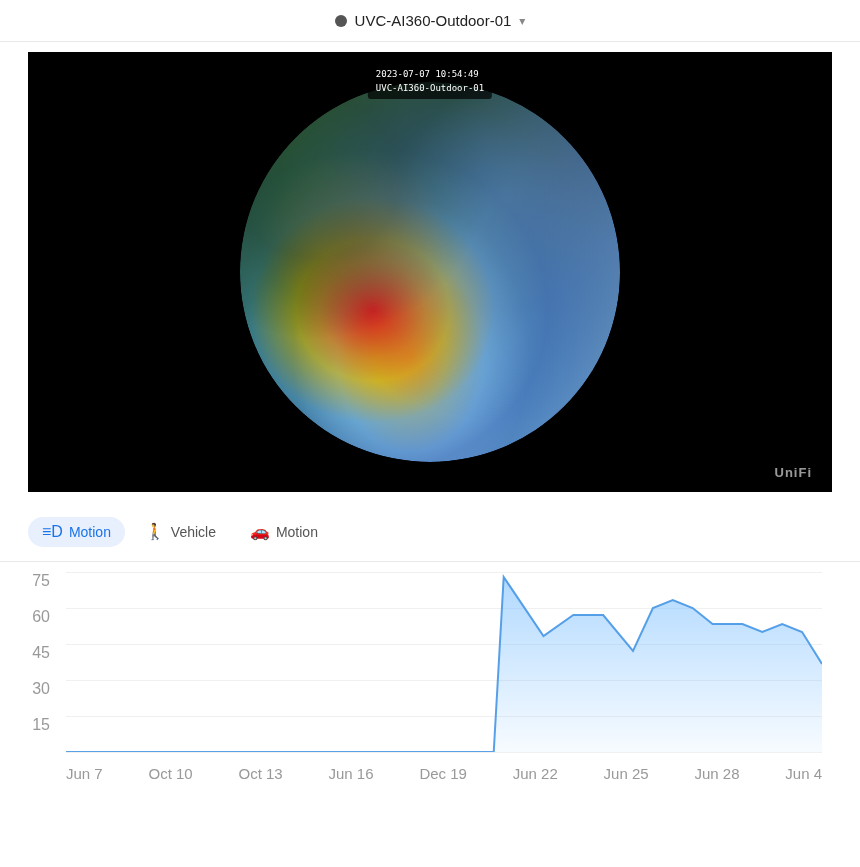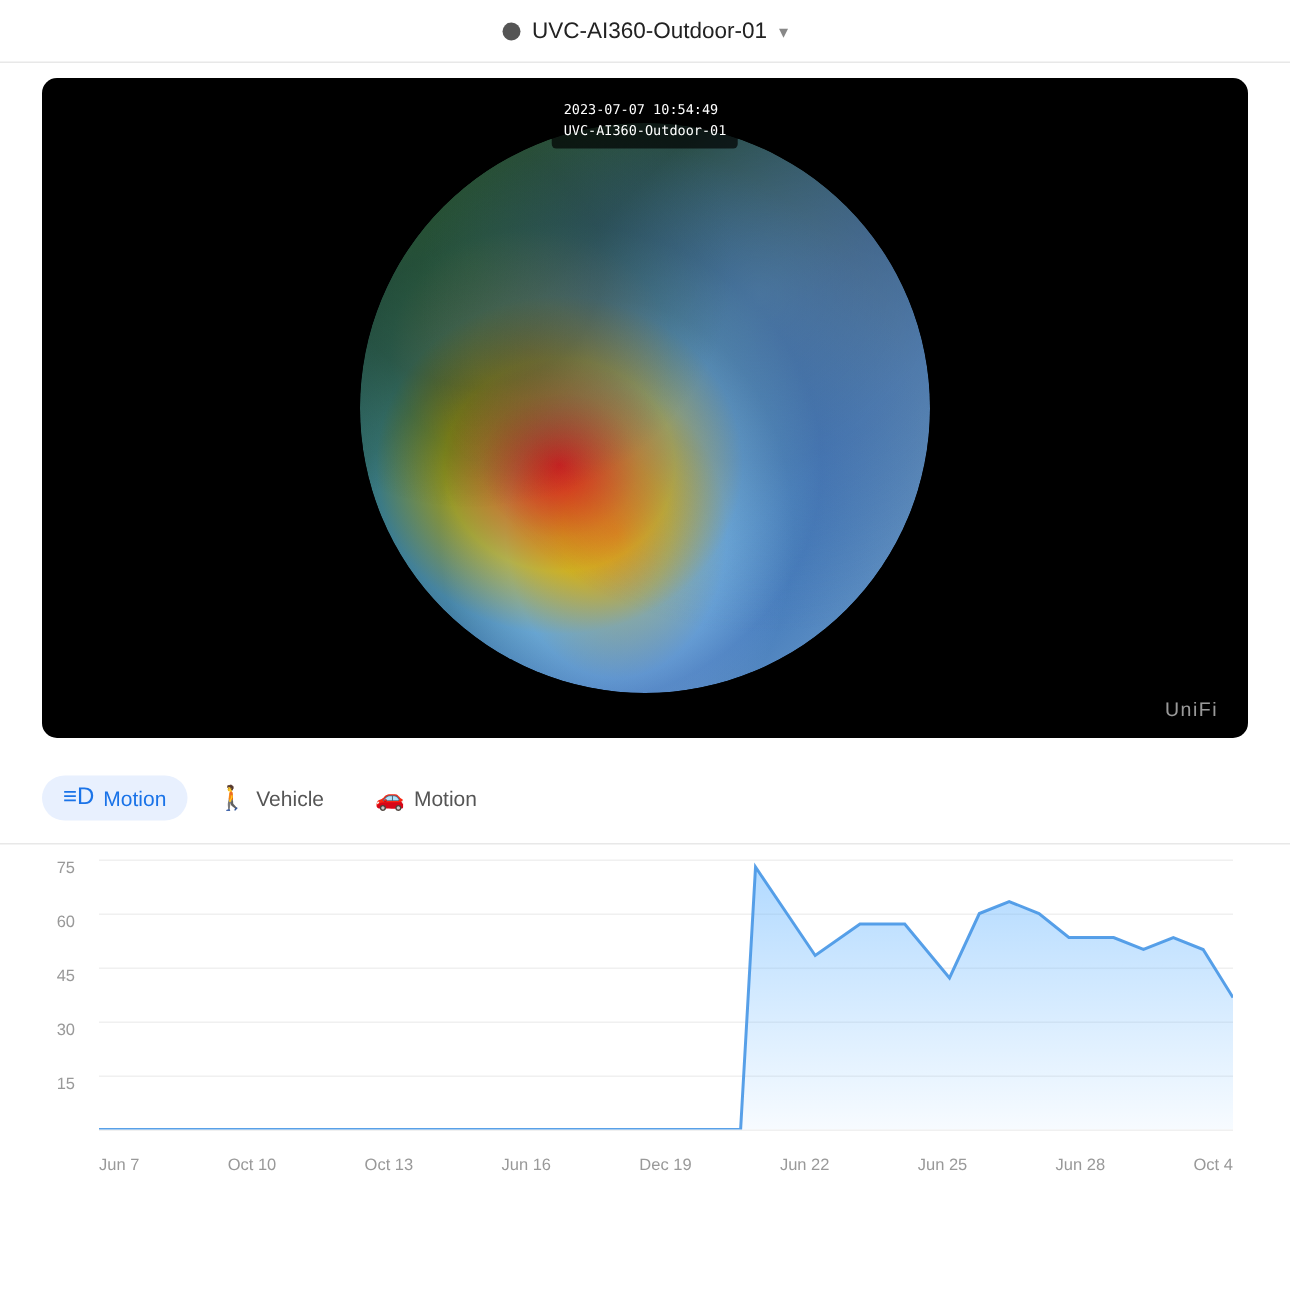--- a/index.html
+++ b/index.html
@@ -33,21 +33,21 @@
     }
     .header-chevron {
       color: #888;
       font-size: 12px;
     }
 
     
     .video-panel {
       margin: 10px 28px;
       background: #000;
-      border-radius: 10px;
+      border-radius: 0;
       position: relative;
       height: 440px;
       overflow: hidden;
     }
 
     
     .fisheye-container {
       position: absolute;
       top: 50%;
       left: 50%;
@@ -97,21 +97,21 @@
       line-height: 1.5;
     }
 
     
     .unifi-watermark {
       position: absolute;
       bottom: 12px;
       right: 20px;
       color: rgba(255,255,255,0.6);
       font-size: 13px;
-      font-weight: 400;
+      font-weight: 700;
       letter-spacing: 1px;
     }
 
     
     .tabs-section {
       display: flex;
       align-items: center;
       padding: 14px 28px;
       gap: 6px;
       border-bottom: 1px solid #e8e8e8;
@@ -155,21 +155,21 @@
       top: 0;
       bottom: 30px;
       width: 30px;
       display: flex;
       flex-direction: column;
       justify-content: space-between;
       align-items: flex-end;
       padding-right: 8px;
     }
     .y-label {
-      font-size: 11px;
+      font-size: 16px;
       color: #999;
     }
 
     
     .chart-area {
       position: absolute;
       left: 38px;
       right: 10px;
       top: 0;
       bottom: 30px;
@@ -204,21 +204,21 @@
     .x-axis {
       position: absolute;
       bottom: 0;
       left: 38px;
       right: 10px;
       display: flex;
       justify-content: space-between;
       align-items: center;
     }
     .x-label {
-      font-size: 11px;
+      font-size: 15px;
       color: #999;
     }
   </style>
 </head>
 <body>
 
 <div class="header">
   <div class="header-dot"></div>
   <span class="header-title">UVC-AI360-Outdoor-01</span>
   <span class="header-chevron">▾</span>
@@ -321,16 +321,16 @@
 
     <div class="x-axis">
       <span class="x-label">Jun 7</span>
       <span class="x-label">Oct 10</span>
       <span class="x-label">Oct 13</span>
       <span class="x-label">Jun 16</span>
       <span class="x-label">Dec 19</span>
       <span class="x-label">Jun 22</span>
       <span class="x-label">Jun 25</span>
       <span class="x-label">Jun 28</span>
-      <span class="x-label">Oct 4</span>
+      <span class="x-label">Jun 4</span>
     </div>
   </div>
 </div>
 
 </body></html>

